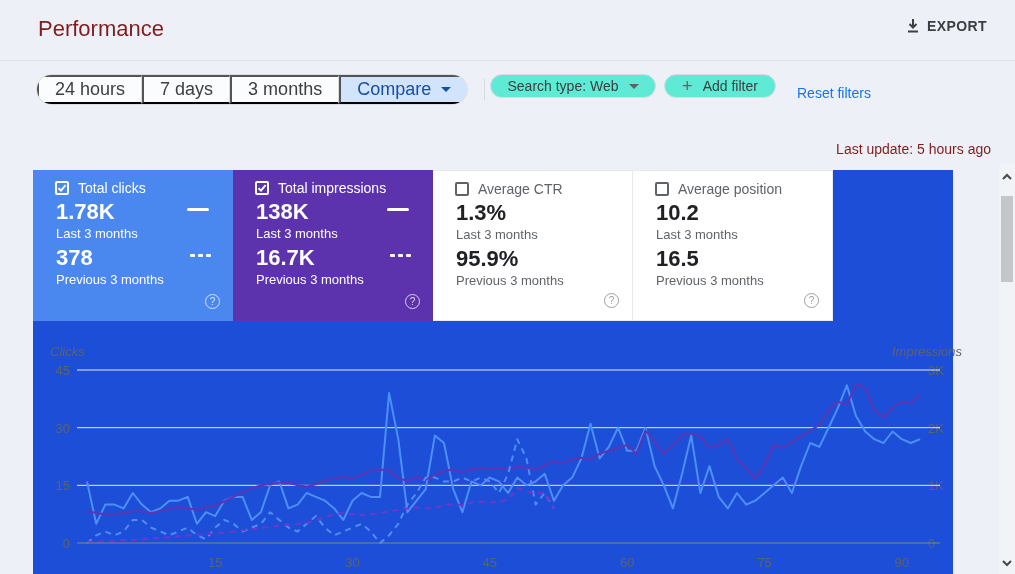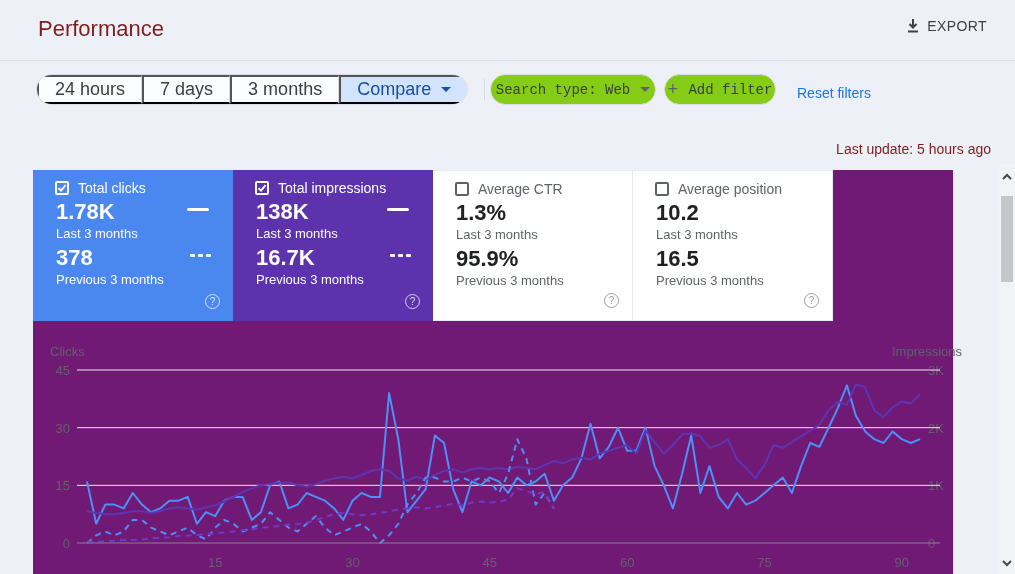--- a/index.html
+++ b/index.html
@@ -9,53 +9,53 @@
     background:#edf1f7;
     position:relative;
     color:#3c4043;
   }
   .abs { position:absolute; }
 
   
   .page-title { left:38px; top:16px; font-size:22px; font-weight:400; color:#7f1d1d; }
   .export-btn {
     right:28px; top:18px; display:flex; align-items:center; gap:6px;
-    font-size:14px; font-weight:400; letter-spacing:.4px; color:#3c4043; cursor:pointer;
+    font-size:14px; font-weight:700; letter-spacing:.4px; color:#3c4043; cursor:pointer;
     background:none; border:none; font-family:inherit;
   }
   .header-divider { left:0; top:60px; width:1015px; height:1px; background:#dfe1e5; }
 
   
   .seg-group {
     left:36px; top:74px; height:31px; display:flex;
     border:1px solid #dadce0; border-radius:16px; background:#fbfcfe; overflow:hidden;
   }
   .seg-btn {
     display:flex; align-items:center; justify-content:center;
     padding:0 16px; font-size:18px; color:#3c4043; border-right:1px solid #dadce0;
     background:transparent; cursor:pointer; white-space:nowrap;
   }
   .seg-btn:last-child { border-right:none; }
   .seg-btn.active { background:#d2e3fc; color:#174ea6; font-weight:500; gap:10px; }
   .caret { width:0; height:0; border-left:5px solid transparent; border-right:5px solid transparent; border-top:5px solid #174ea6; }
   .caret.gray { border-top-color:#5f6368; }
   .vert-divider { left:484px; top:79px; width:1px; height:21px; background:#d6d9dd; }
   .chip {
-    height:31px; display:flex; align-items:center; justify-content:center; gap:10px;
-    border:1px solid #dadce0; border-radius:16px; background:#84cc16;
-    font-size:14px; color:#3c4043; cursor:pointer; white-space:nowrap; font-family:Liberation Mono, monospace;
+    height:24px; display:flex; align-items:center; justify-content:center; gap:10px;
+    border:1px solid #dadce0; border-radius:16px; background:#5eead4;
+    font-size:14px; color:#3c4043; cursor:pointer; white-space:nowrap; font-family:Liberation Sans, sans-serif;
   }
   .chip-search { left:490px; top:74px; width:166px; }
   .chip-add { left:664px; top:74px; width:112px; }
   .plus-glyph { font-size:18px; font-weight:400; color:#5f6368; line-height:1; }
   .reset-link { left:797px; top:85px; font-size:14px; font-weight:500; color:#1a73e8; cursor:pointer; background:none; border:none; font-family:inherit; }
   .last-update { right:24px; top:141px; font-size:14px; color:#7f1d1d; }
 
   
-  .panel { left:33px; top:170px; width:920px; height:404px; background:#701a75; }
+  .panel { left:33px; top:170px; width:920px; height:404px; background:#1d4ed8; }
   .card { width:200px; height:151px; position:absolute; top:0; cursor:pointer; }
   .card.c0 { left:0; }
   .card.c1 { left:200px; }
   .card.c2 { left:400px; }
   .card.c3 { left:600px; }
   .card.blue   { background:#4a87ee; color:#fff; }
   .card.purple { background:#5c33ad; color:#fff; }
   .card.white  { background:#fff; color:#202124; border-top:1px solid #e8eaed; border-bottom:1px solid #e8eaed; border-right:1px solid #e8eaed; }
   .card-head { position:absolute; left:22px; top:10px; display:flex; align-items:center; gap:9px; }
   .cbx { width:14px; height:14px; border-radius:2px; flex:none; }
@@ -73,21 +73,21 @@
   .dash-dotted span { width:5px; height:3px; border-radius:1px; background:#fff; }
   .help-icon {
     position:absolute; right:13px; bottom:12px; width:15px; height:15px; border-radius:50%;
     display:flex; align-items:center; justify-content:center;
     font-size:10px; line-height:1; cursor:pointer;
   }
   .help-light { border:1.5px solid rgba(255,255,255,.75); color:rgba(255,255,255,.8); }
   .help-gray  { border:1.5px solid #9aa0a6; color:#9aa0a6; }
 
   
-  .axis-title { font-size:13px; color:#5f6368; }
+  .axis-title { font-size:13px; color:#5f6368;font-style:italic; }
   .axis-title.left  { left:50px; top:344px; }
   .axis-title.right { left:892px; top:344px; }
   .tick { position:absolute; font-size:13px; color:#5f6368; }
   .ytick-left  { width:26px; text-align:right; left:44px; }
   .ytick-right { left:928px; text-align:left; }
   .xtick { top:555px; transform:translateX(-50%); }
   #chart-svg { position:absolute; left:77px; top:362px; }
 
   
   .scrollbar { left:999px; top:164px; width:16px; height:410px; background:#f1f3f6; }

